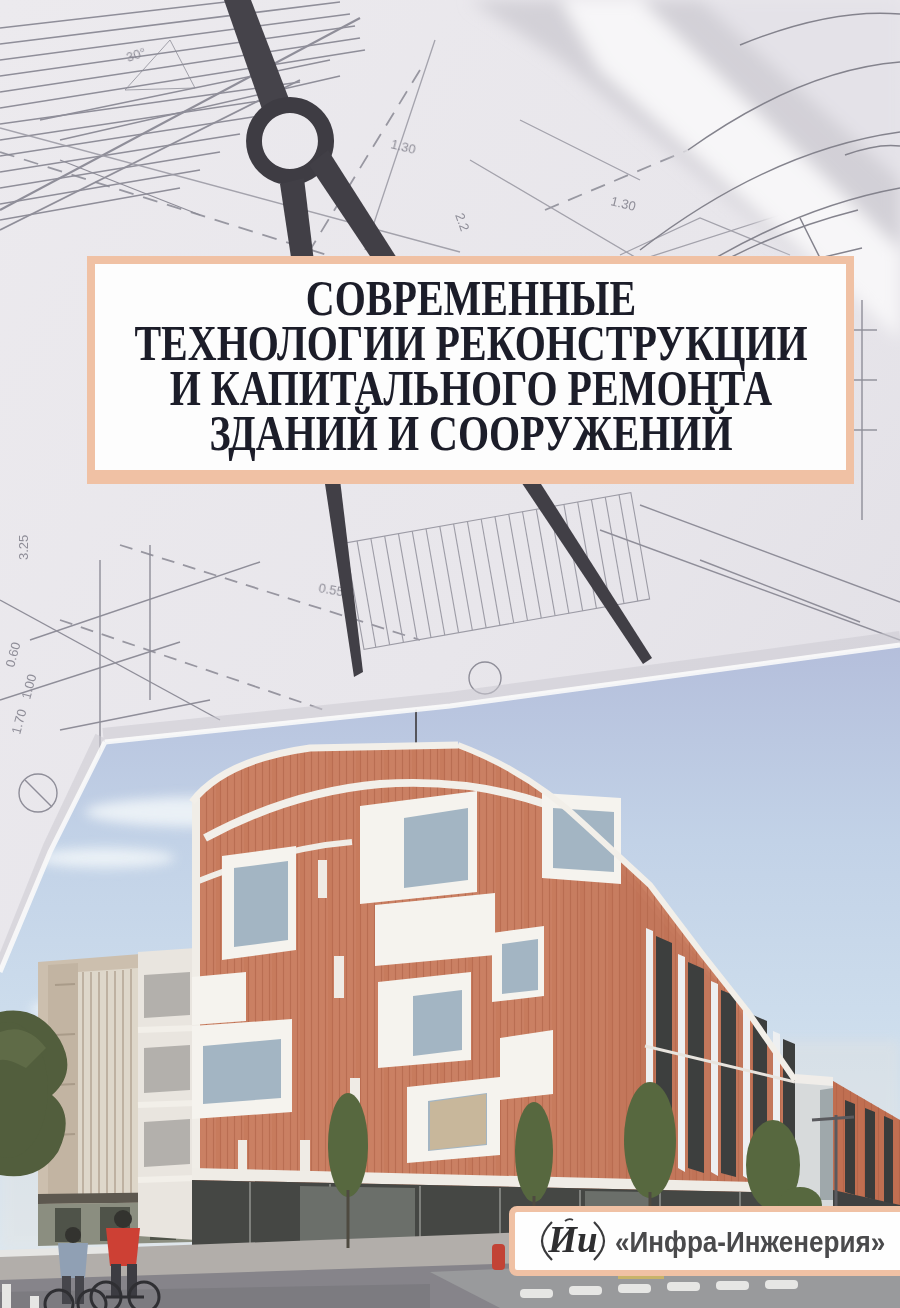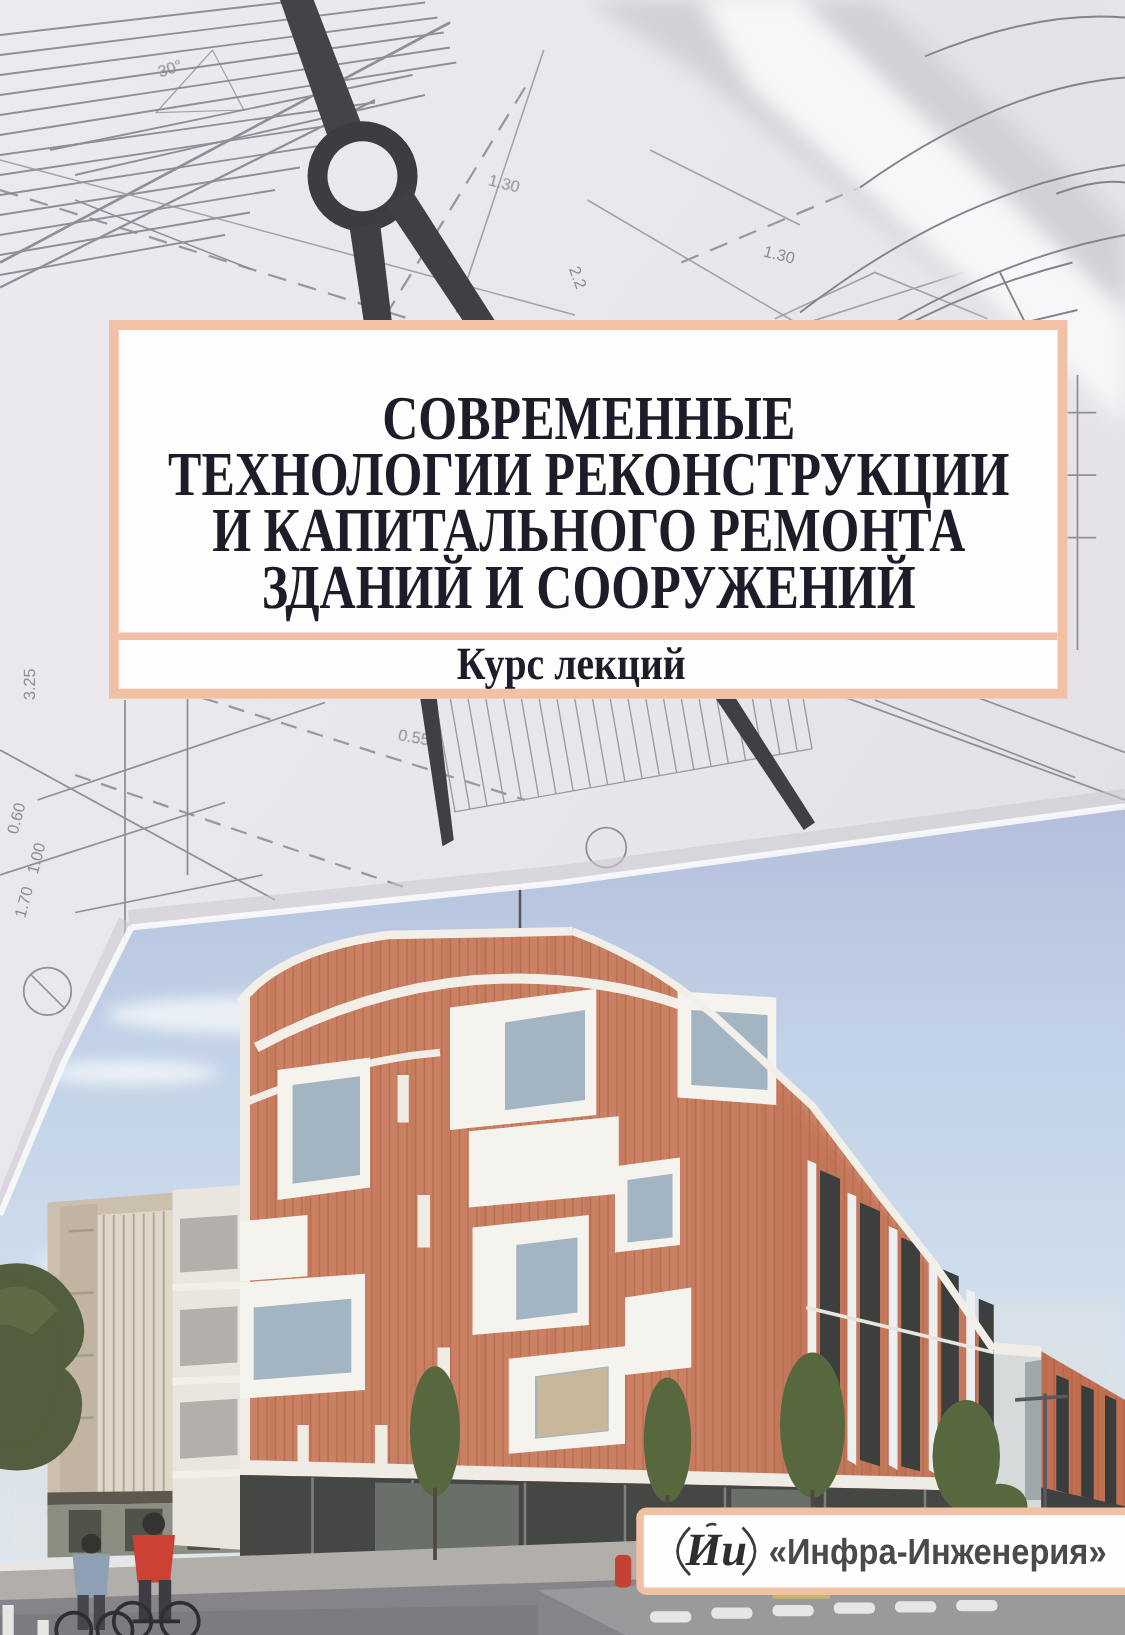--- a/index.html
+++ b/index.html
@@ -2,21 +2,21 @@
 <html><head>
 <meta charset="utf-8">
 <style>
   html,body{margin:0;padding:0;}
   .page{position:relative;width:900px;height:1308px;overflow:hidden;background:#e9e8ec;font-family:"Liberation Serif",serif;}
   .authors{position:absolute;left:150px;top:45px;width:650px;height:100px;}
   .authors div{position:absolute;left:50%;transform:translateX(-50%) scaleX(0.9);
     white-space:nowrap;font-weight:bold;font-size:36px;line-height:42px;color:#273050;text-align:center;}
   .titlebox{position:absolute;left:87px;top:256px;width:767px;box-sizing:border-box;
     border:8px solid #f0c1a4;background:#fdfdfd;}
-  .title{position:relative;height:206px;border-bottom:6px solid #f0c1a4;margin-top:36px;}
+  .title{position:relative;height:206px;border-bottom:6px solid #f0c1a4;}
   .title div{position:absolute;left:50%;top:12px;transform:translateX(-50%) scaleX(0.8);transform-origin:center top;
     white-space:nowrap;text-align:center;font-weight:bold;font-size:50px;line-height:45px;color:#1c1d29;}
   .kurs{position:relative;height:39px;}
   .kurs div{position:absolute;left:calc(50% - 14px);top:0;transform:translateX(-50%) scaleX(0.86);transform-origin:center top;
     white-space:nowrap;text-align:center;font-weight:bold;font-size:37px;line-height:39px;color:#1c1d29;}
   .logobox{position:absolute;left:509px;top:1206px;width:404px;height:70px;box-sizing:border-box;
     border:6px solid #f0c1a4;border-radius:8px;background:#fefefe;}
   .logotext{position:absolute;left:100px;top:14px;white-space:nowrap;
     font-family:"Liberation Sans",sans-serif;font-weight:bold;font-size:29px;
     transform:scaleX(0.9);transform-origin:left center;color:#4a4a4c;}
@@ -430,23 +430,20 @@
     <path d="M105 742 L450 706 L900 645"></path>
     <path d="M105 742 L50 852 L0 972"></path>
   </g>
 </svg>
 
 
 <div class="titlebox">
   <div class="title">
         <div>СОВРЕМЕННЫЕ<br>ТЕХНОЛОГИИ РЕКОНСТРУКЦИИ<br>И КАПИТАЛЬНОГО РЕМОНТА<br>ЗДАНИЙ И СООРУЖЕНИЙ</div>
       </div>
-  <div class="kurs">
-        <div>Курс лекций</div>
-      </div>
 </div>
 
 <div class="logobox">
 
   <svg width="76" height="50" viewBox="0 0 76 50" style="left:20px;top:5px;">
     <g fill="none" stroke="#3a3a3c" stroke-width="2.2">
       <path d="M17 5 Q7 15 7 24 Q7 33 17 43"></path>
       <path d="M59 5 Q69 15 69 24 Q69 33 59 43"></path>
       <path d="M30 4 Q34 1 38 3" stroke-width="1.8"></path>
     </g>

